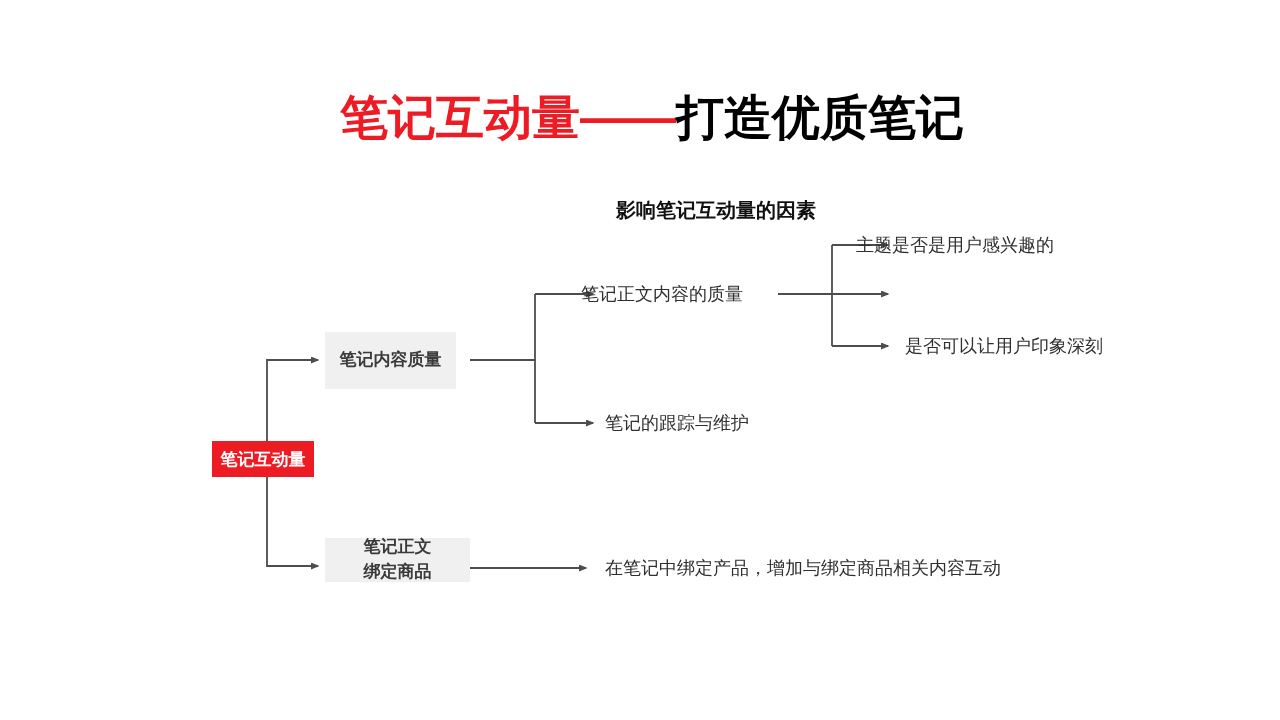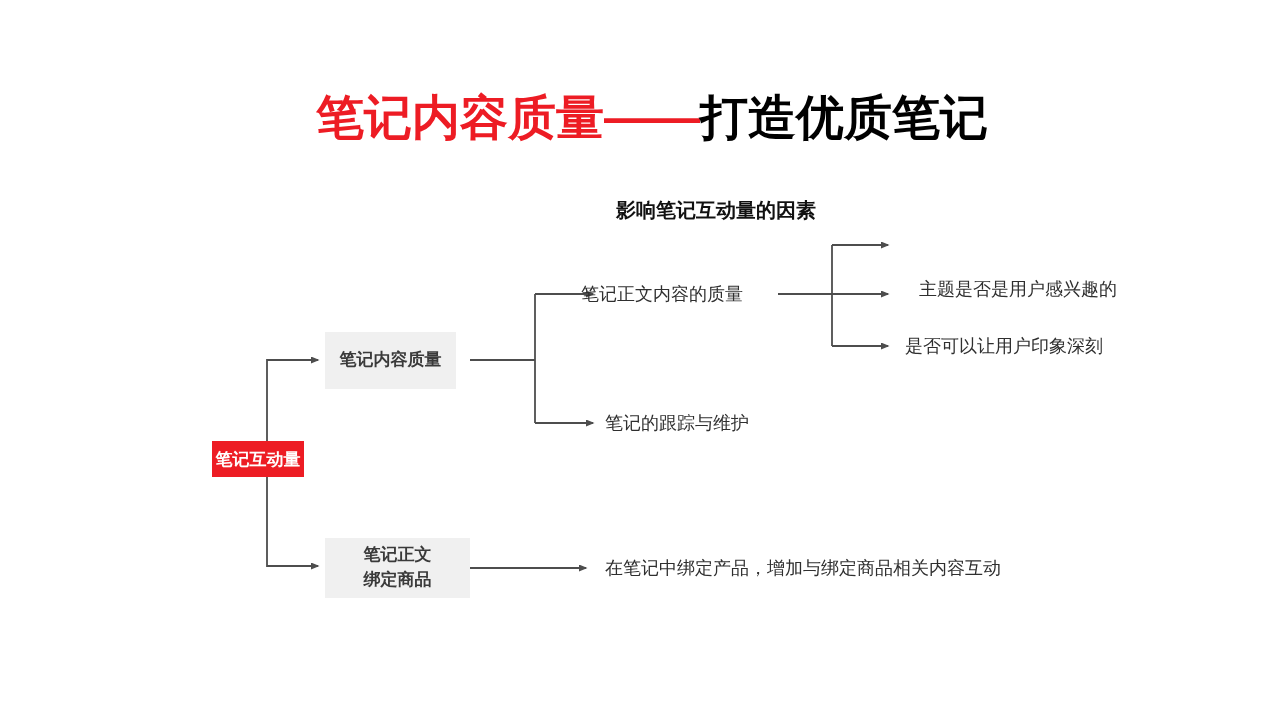--- a/index.html
+++ b/index.html
@@ -23,39 +23,39 @@
   .diagram-title{
     position:absolute;left:616px;top:197px;
     font-size:20px;font-weight:700;color:#111;white-space:nowrap;
   }
   .connectors{position:absolute;left:0;top:0;width:1280px;height:720px;}
   .node-box{
     position:absolute;display:flex;align-items:center;justify-content:center;
     text-align:center;font-weight:700;
   }
   .root-box{
-    left:212px;top:441px;width:92px;height:36px;
+    left:212px;top:441px;width:102px;height:36px;
     background:var(--accent-red);color:#fff;font-size:17px;
   }
   .gray-box{
     background:var(--node-gray);color:var(--text-dark);font-size:17px;line-height:1.45;
   }
   .box-quality{left:325px;top:332px;width:131px;height:57px;}
-  .box-binding{left:325px;top:538px;width:145px;height:60px;}
+  .box-binding{left:325px;top:538px;width:145px;height:44px;}
   .node-text{
     position:absolute;white-space:nowrap;color:#2f2f2f;
     font-size:18px;transform:translateY(-50%);
   }
 </style>
 </head>
 <body>
 
 <div class="slide">
 
-  <h1 class="title"><span class="hl">笔记内容质量——</span><span>打造优质笔记</span></h1>
+  <h1 class="title"><span class="hl">笔记互动量——</span><span>打造优质笔记</span></h1>
 
   <div class="diagram-title">影响笔记互动量的因素</div>
 
   <svg class="connectors" viewBox="0 0 1280 720" fill="none">
     <defs>
       <marker id="arrow" markerUnits="userSpaceOnUse" markerWidth="9" markerHeight="8" refX="7" refY="3.5" orient="auto">
         <path d="M0,0 L8.5,3.5 L0,7 Z" fill="#4d4d4d"></path>
       </marker>
     </defs>
     <g stroke="#4d4d4d" stroke-width="1.8">
@@ -85,18 +85,18 @@
   <div class="node-box gray-box box-binding">
     <span><span>笔记正文</span><br><span>绑定商品</span></span>
   </div>
 
   <div class="node-text" style="left:581px;top:294px;">笔记正文内容的质量</div>
 
   <div class="node-text" style="left:605px;top:423px;">笔记的跟踪与维护</div>
 
   <div class="node-text" style="left:605px;top:568px;">在笔记中绑定产品，增加与绑定商品相关内容互动</div>
 
-  <div class="node-text" style="left:919px;top:245px;margin-top:44px;">主题是否是用户感兴趣的</div>
+  <div class="node-text" style="left:856px;top:245px;">主题是否是用户感兴趣的</div>
 
 
   <div class="node-text" style="left:905px;top:346px;">是否可以让用户印象深刻</div>
 
 </div>
 
 </body></html>

